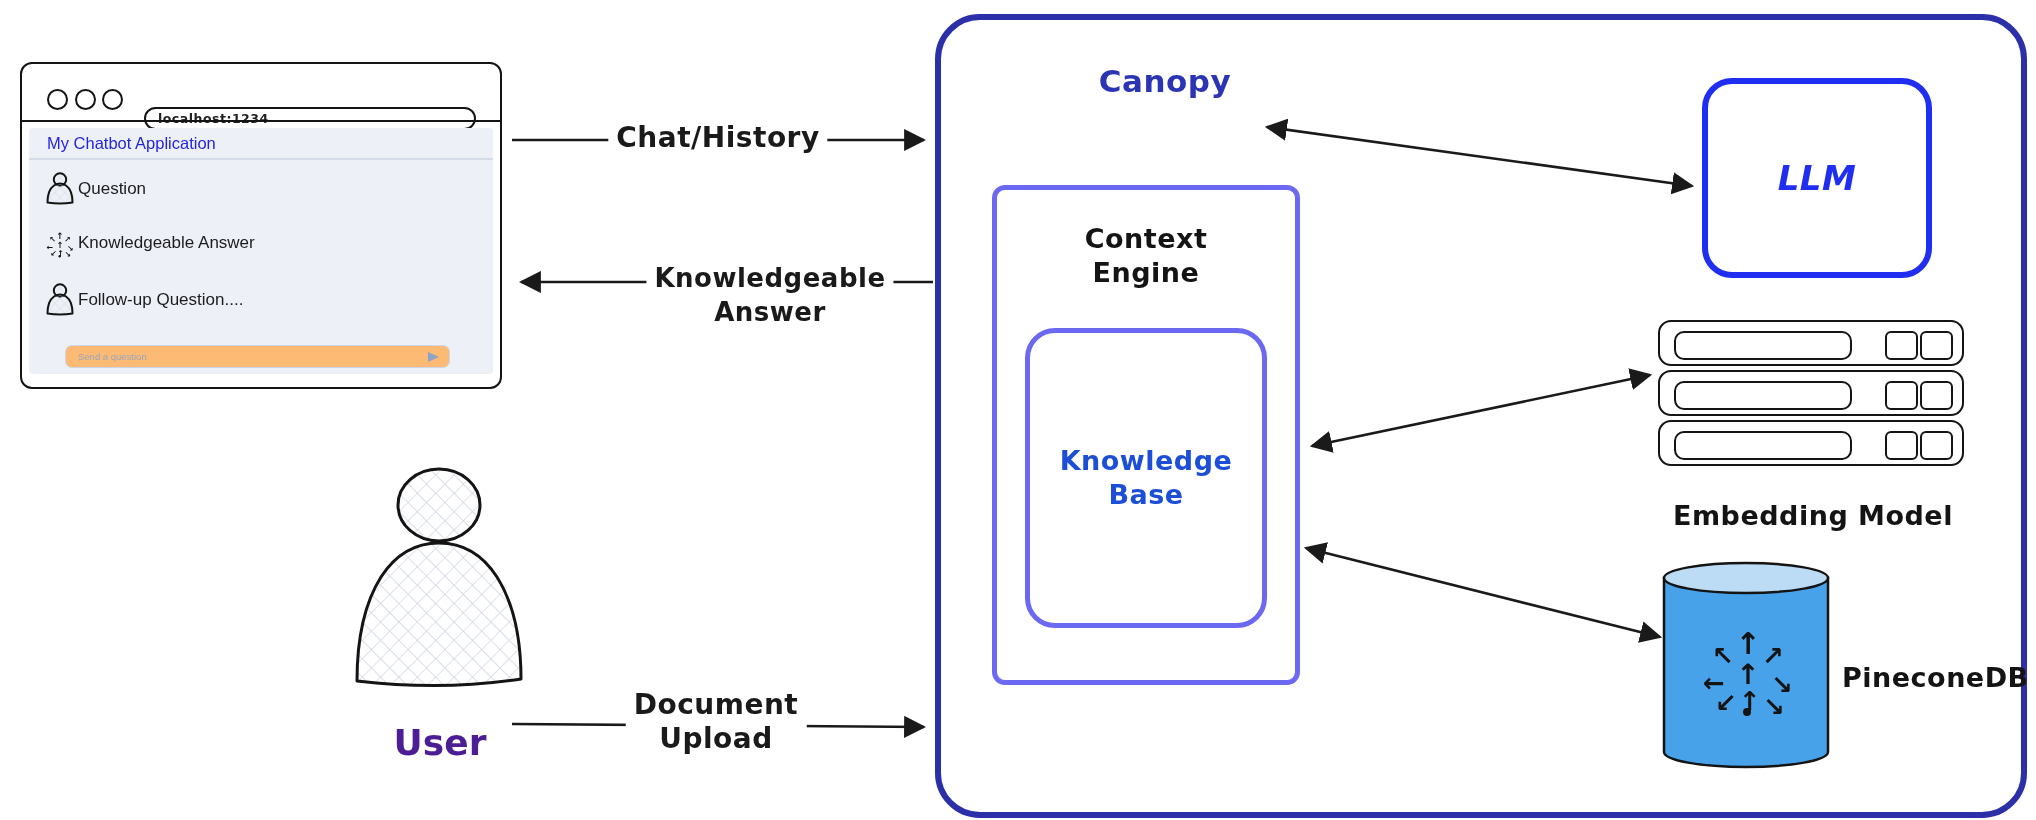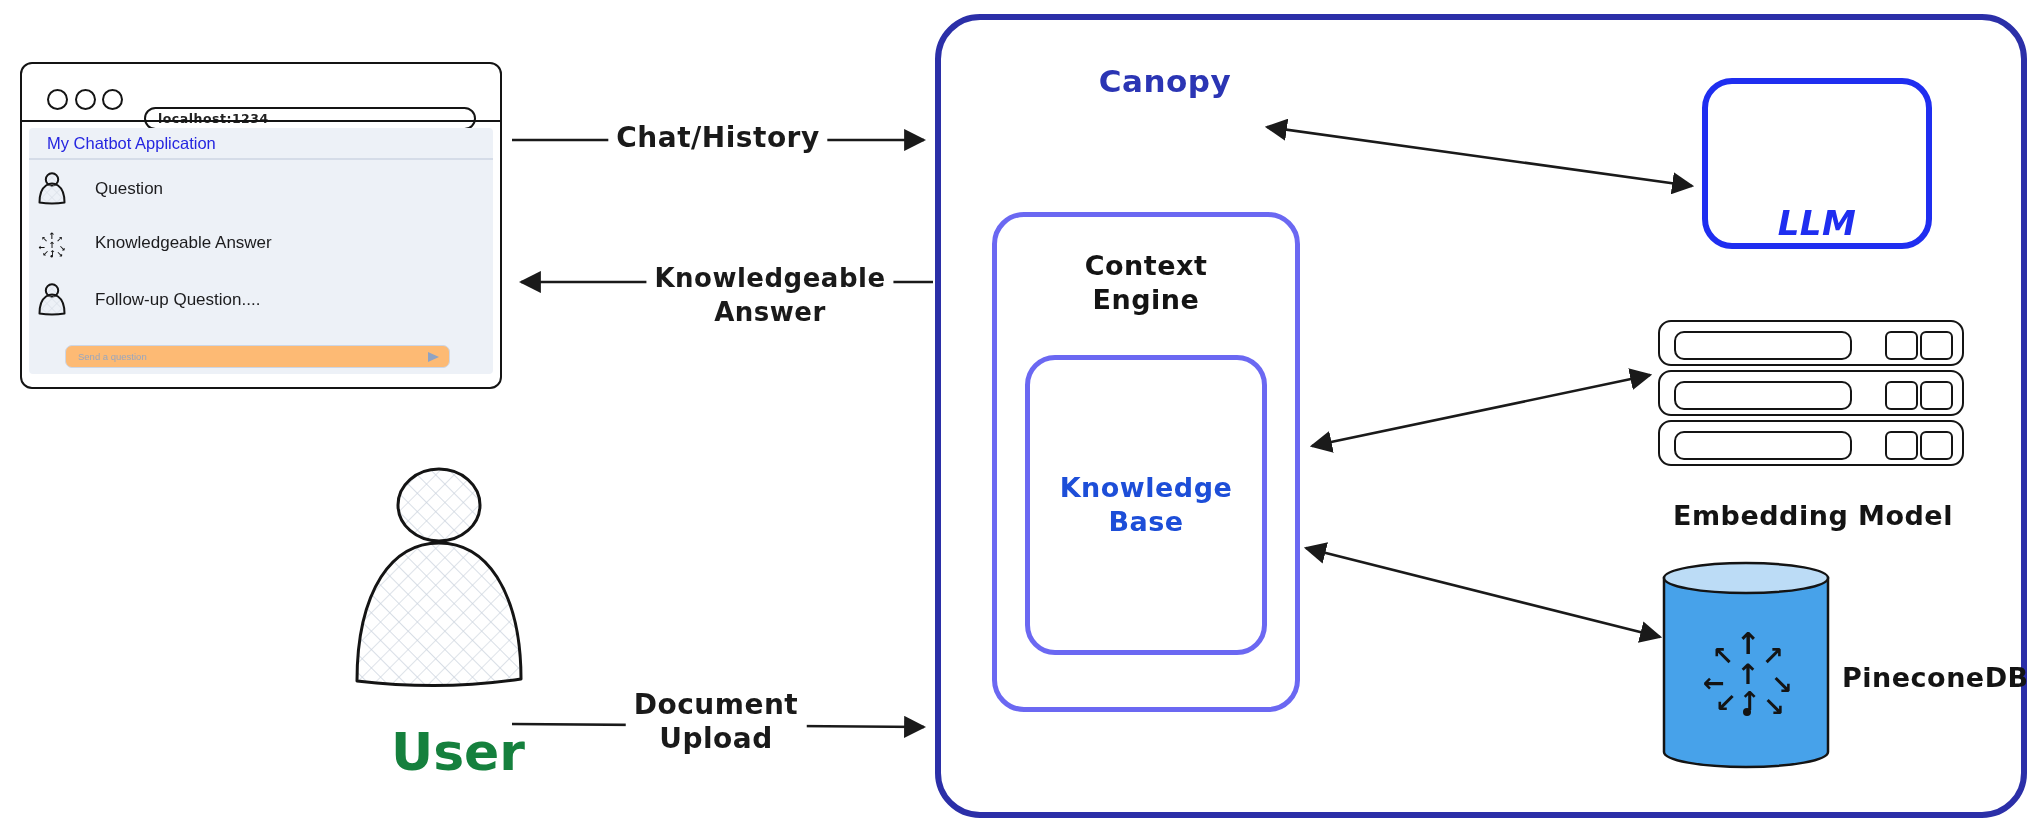--- a/index.html
+++ b/index.html
@@ -12,54 +12,54 @@
   .browser{left:20px;top:62px;width:478px;height:323px;border:2.5px solid #141414;
            border-radius:12px;background:#fff;}
   .tl-dot{width:17px;height:17px;border:2px solid #141414;border-radius:50%;background:#fff;position:absolute;top:25px;}
   .urlbar{position:absolute;left:122px;top:19px;width:332px;height:23px;border:2px solid #141414;
           border-radius:13px;display:flex;align-items:center;padding-left:12px;box-sizing:border-box;margin-top:24px;}
   .urltext{font-size:12.5px;color:#222;}
   .toolbar-divider{position:absolute;left:0;right:0;top:56px;border-top:2.2px solid #141414;}
   .chat-panel{position:absolute;left:7px;top:64px;width:464px;height:246px;background:#edf1f7;border-radius:4px;text-decoration:underline;}
   .chat-title{position:absolute;left:0;right:0;top:0;height:30px;display:flex;align-items:center;
               padding-left:18px;font-size:16.5px;color:#2525e0;border-bottom:2px solid #d5dce8;}
-  .chat-row{position:absolute;left:8px;display:flex;align-items:center;gap:28px;}
+  .chat-row{position:absolute;left:16px;display:flex;align-items:center;gap:3px;}
   .chat-row .msg{font-size:17px;color:#1c1c1e;}
   .chat-input{position:absolute;left:36px;top:217px;width:385px;height:23px;background:#fdba74;
               border:1.5px solid #ccd6e6;border-radius:7px;display:flex;align-items:center;
               padding:0 10px;box-sizing:border-box;}
   .chat-input input{flex:1;border:none;outline:none;font-size:9.5px;color:#33415c;background:transparent;
                     font-family:"Liberation Sans",sans-serif;}
   .chat-input input::placeholder{color:#98a6bf;}
   .send-tri{width:0;height:0;border-left:11px solid #8fa3c4;border-top:5.5px solid transparent;
             border-bottom:5.5px solid transparent;}
 
   
   .outer-box{left:935px;top:14px;width:1080px;height:792px;border:6px solid #2b2fa8;border-radius:45px;background:#fff;}
   .canopy-title{left:1040px;top:62px;width:250px;text-align:center;font-size:31px;line-height:38px;
                 color:#2b35b4;font-weight:700;}
-  .context-box{left:992px;top:185px;width:308px;height:500px;border:5px solid #6b68f2;border-radius:32px;box-sizing:border-box;margin-top:27px;}
+  .context-box{left:992px;top:185px;width:308px;height:500px;border:5px solid #6b68f2;border-radius:13px;box-sizing:border-box;}
   .context-label{position:absolute;left:0;right:0;top:32px;text-align:center;font-size:27px;line-height:34px;color:#141414;}
   .kb-box{position:absolute;left:28px;top:138px;width:242px;height:300px;border:5px solid #6b68f2;border-radius:30px;
           box-sizing:border-box;display:flex;align-items:center;justify-content:center;}
   .kb-label{text-align:center;font-size:27px;line-height:34px;color:#1d4ed8;}
-  .llm-box{left:1702px;top:78px;width:230px;height:171px;border:6px solid #1f2ef0;border-radius:30px;
-           box-sizing:border-box;display:flex;align-items:flex-end;justify-content:center;}
+  .llm-box{left:1702px;top:78px;width:230px;height:200px;border:6px solid #1f2ef0;border-radius:30px;
+           box-sizing:border-box;display:flex;align-items:center;justify-content:center;}
   .llm-label{font-size:34px;font-style:italic;color:#1f2ef0;font-weight:700;}
 
   
   .racks{left:1658px;top:320px;width:306px;display:flex;flex-direction:column;gap:4px;}
   .rack-unit{position:relative;height:46px;border:2.5px solid #141414;border-radius:13px;background:#fff;box-sizing:border-box;}
   .rack-slot{position:absolute;left:14px;top:9px;width:174px;height:25px;border:2px solid #141414;border-radius:10px;}
   .rack-btn{position:absolute;top:9px;width:29px;height:25px;border:2px solid #141414;border-radius:6px;}
   .rack-btn.b1{right:44px;} .rack-btn.b2{right:9px;}
   .embed-label{left:1660px;top:500px;width:306px;text-align:center;font-size:27px;color:#141414;}
 
   .pinecone-label{left:1842px;top:662px;font-size:27px;color:#141414;}
-  .user-label{left:355px;top:722px;width:170px;text-align:right;font-size:52px;font-weight:800;color:#15803d;
+  .user-label{left:355px;top:722px;width:170px;text-align:center;font-size:36px;font-weight:800;color:#4c1d95;
               font-family:"DejaVu Sans",sans-serif;}
 
   
   .arrow-label{position:absolute;transform:translate(-50%,-50%);background:#fff;padding:0 8px;
                text-align:center;color:#1a1a1a;}
   .al-1{font-size:28px;line-height:32px;}
   .al-2{font-size:26px;line-height:34px;}
   svg.overlay{position:absolute;left:0;top:0;pointer-events:none;}
 </style>
 </head>

